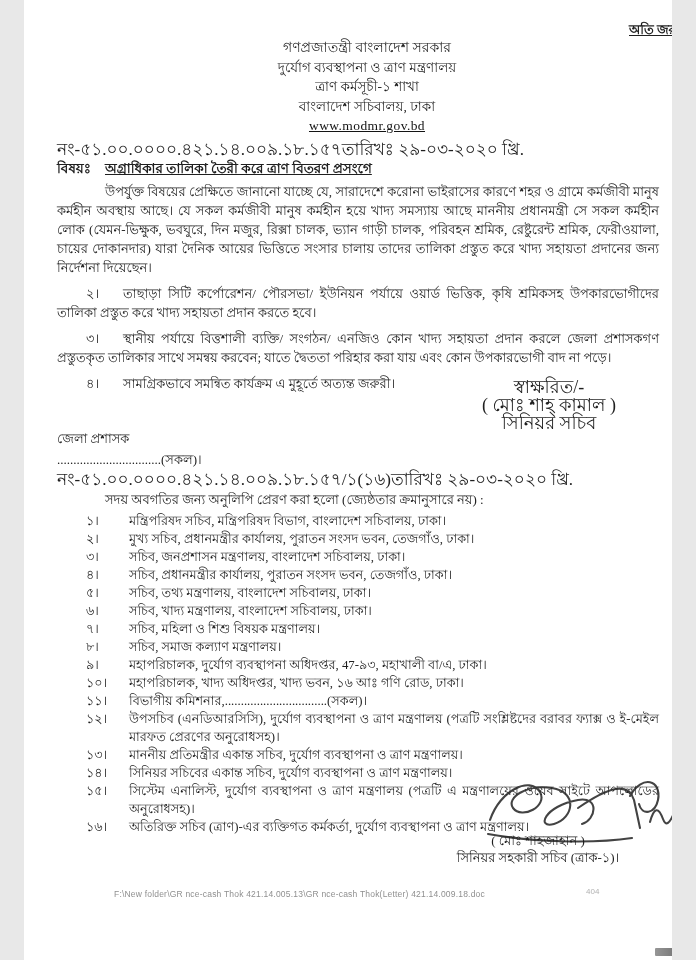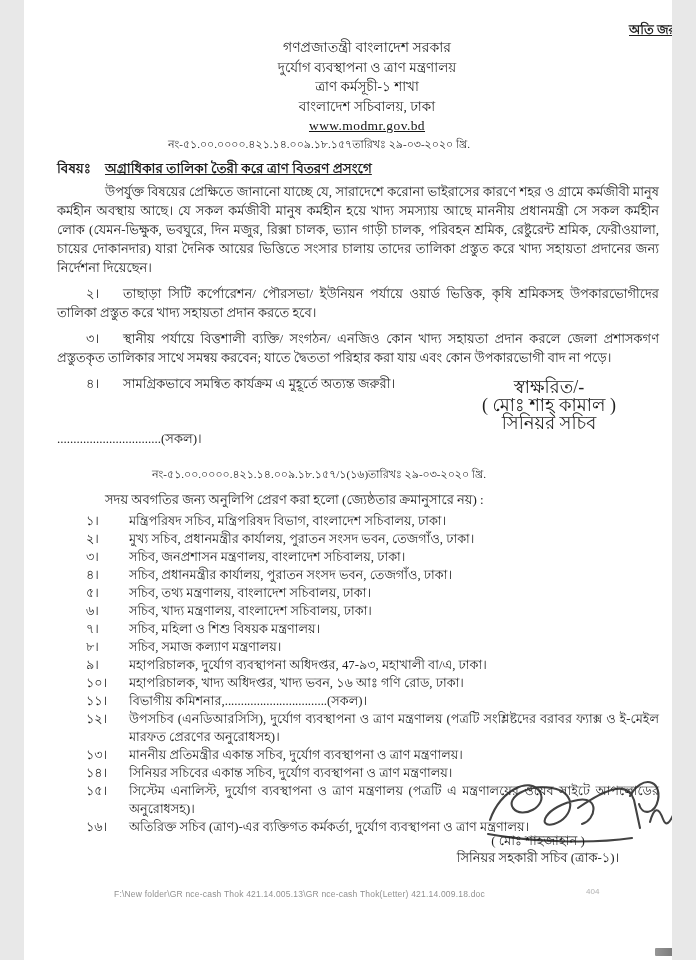--- a/index.html
+++ b/index.html
@@ -19,22 +19,22 @@
   .header{
     position:absolute;top:38px;left:0;width:100%;
     text-align:center;font-size:13.5px;line-height:19.5px;padding-left:19px;
   }
   .header .gov{font-size:14px;}
   .website{
     display:inline-block;text-decoration:underline;font-weight:500;letter-spacing:.4px;color:#141414;
   }
   .ref-row{
     position:absolute;left:33px;width:524px;
-    display:flex;justify-content:center;
-    font-size:11px;white-space:nowrap;
+    display:flex;justify-content:flex-start;
+    font-size:17px;white-space:nowrap;
   }
   #ref1{top:136px;}
   #ref2{top:466px;}
   .subject{position:absolute;top:158px;left:33px;font-size:13.5px;font-weight:bold;}
   .subject-text{text-decoration:underline;margin-left:14px;}
   .para{
     position:absolute;left:33px;width:602px;
     font-size:13px;line-height:19px;text-align:justify;margin:0;
   }
   #para1{top:182px;text-indent:48px;}
@@ -112,20 +112,21 @@
     <span class="num">৪।</span><span>সামগ্রিকভাবে সমন্বিত কার্যক্রম এ মুহূর্তে অত্যন্ত জরুরী।</span>
   </p>
 
   <div class="sig1">
     <div>স্বাক্ষরিত/-</div>
     <div>( মোঃ শাহ্‌ কামাল )</div>
     <div>সিনিয়র সচিব</div>
   </div>
 
   <div class="addressee">
+    <div>জেলা প্রশাসক</div>
     <div>................................(সকল)।</div>
   </div>
 
   <div class="ref-row" id="ref2">
     <span>নং-৫১.০০.০০০০.৪২১.১৪.০০৯.১৮.১৫৭/১(১৬)</span>
     <span>তারিখঃ ২৯-০৩-২০২০ খ্রি.</span>
   </div>
 
   <p class="cc-intro">সদয় অবগতির জন্য অনুলিপি প্রেরণ করা হলো (জ্যেষ্ঠতার ক্রমানুসারে নয়) :</p>
 

